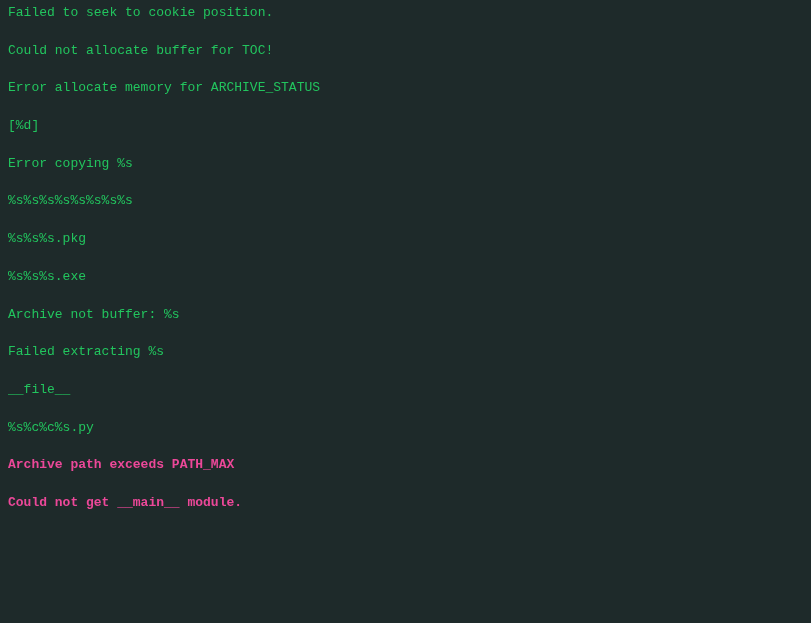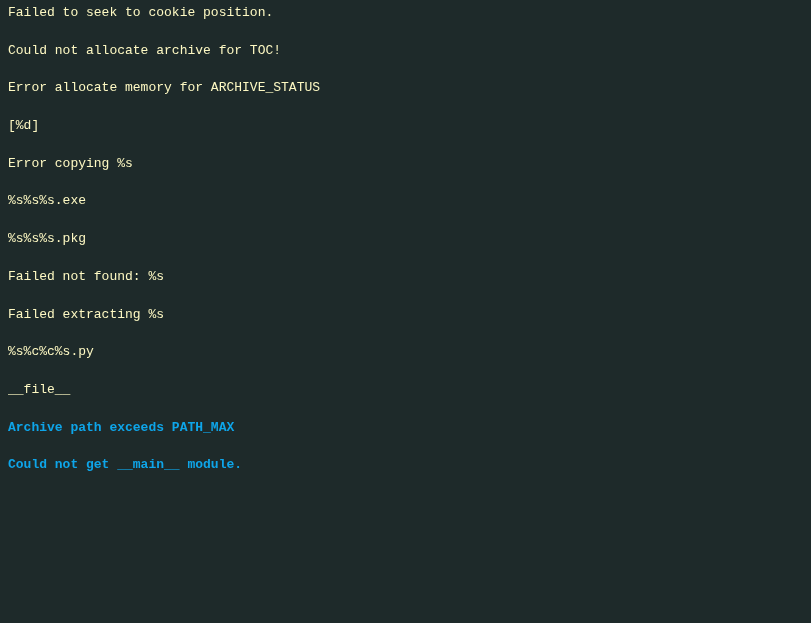--- a/index.html
+++ b/index.html
@@ -20,42 +20,43 @@
 
     #terminal {
       background-color: #1e2a2a;
       padding: 4px 8px;
       line-height: 1.45;
       white-space: pre;
     }
 
     .line {
       display: block;
-      color: #fef9c3;
+      color: #22c55e;
     }
 
     .line.bright {
-      color: #0ea5e9;
+      color: #ec4899;
       font-weight: bold;
     }
   </style>
 </head>
 <body>
 
 <div id="terminal"><span class="line">Failed to seek to cookie position.</span>
-<span class="line">Could not allocate archive for TOC!</span>
+<span class="line">Could not allocate buffer for TOC!</span>
 <span class="line">Error allocate memory for ARCHIVE_STATUS</span>
 <span class="line">[%d]</span>
 <span class="line">Error copying %s</span>
+<span class="line">%s%s%s%s%s%s%s%s</span>
+<span class="line">%s%s%s.pkg</span>
 <span class="line">%s%s%s.exe</span>
-<span class="line">%s%s%s.pkg</span>
-<span class="line">Failed not found: %s</span>
+<span class="line">Archive not buffer: %s</span>
 <span class="line">Failed extracting %s</span>
+<span class="line">__file__</span>
 <span class="line">%s%c%c%s.py</span>
-<span class="line">__file__</span>
 <span class="line bright">Archive path exceeds PATH_MAX</span>
 <span class="line bright">Could not get __main__ module.</span>
 
 
 
 
 
 
 
 

